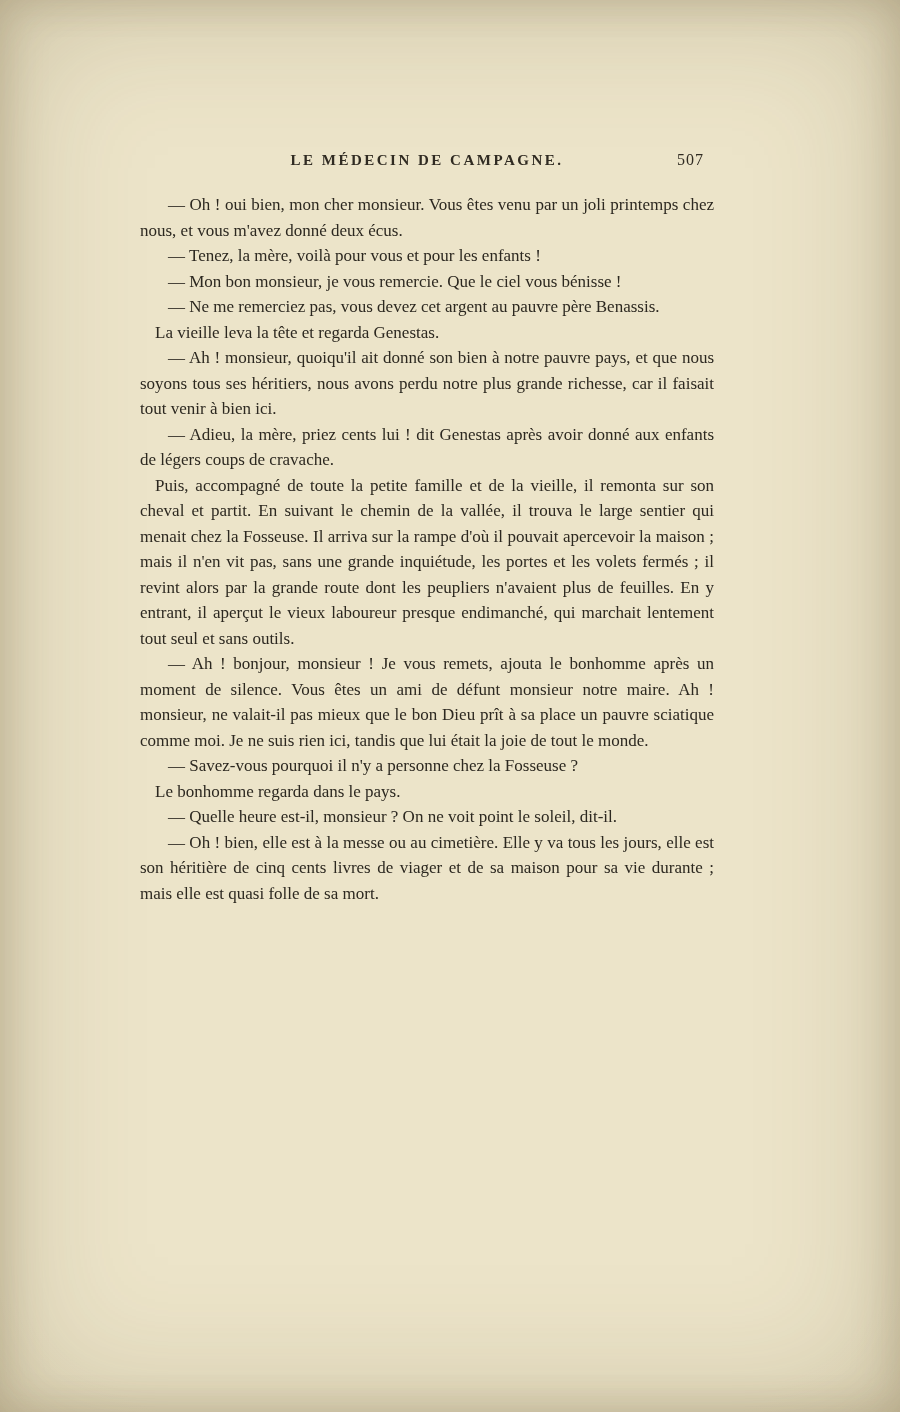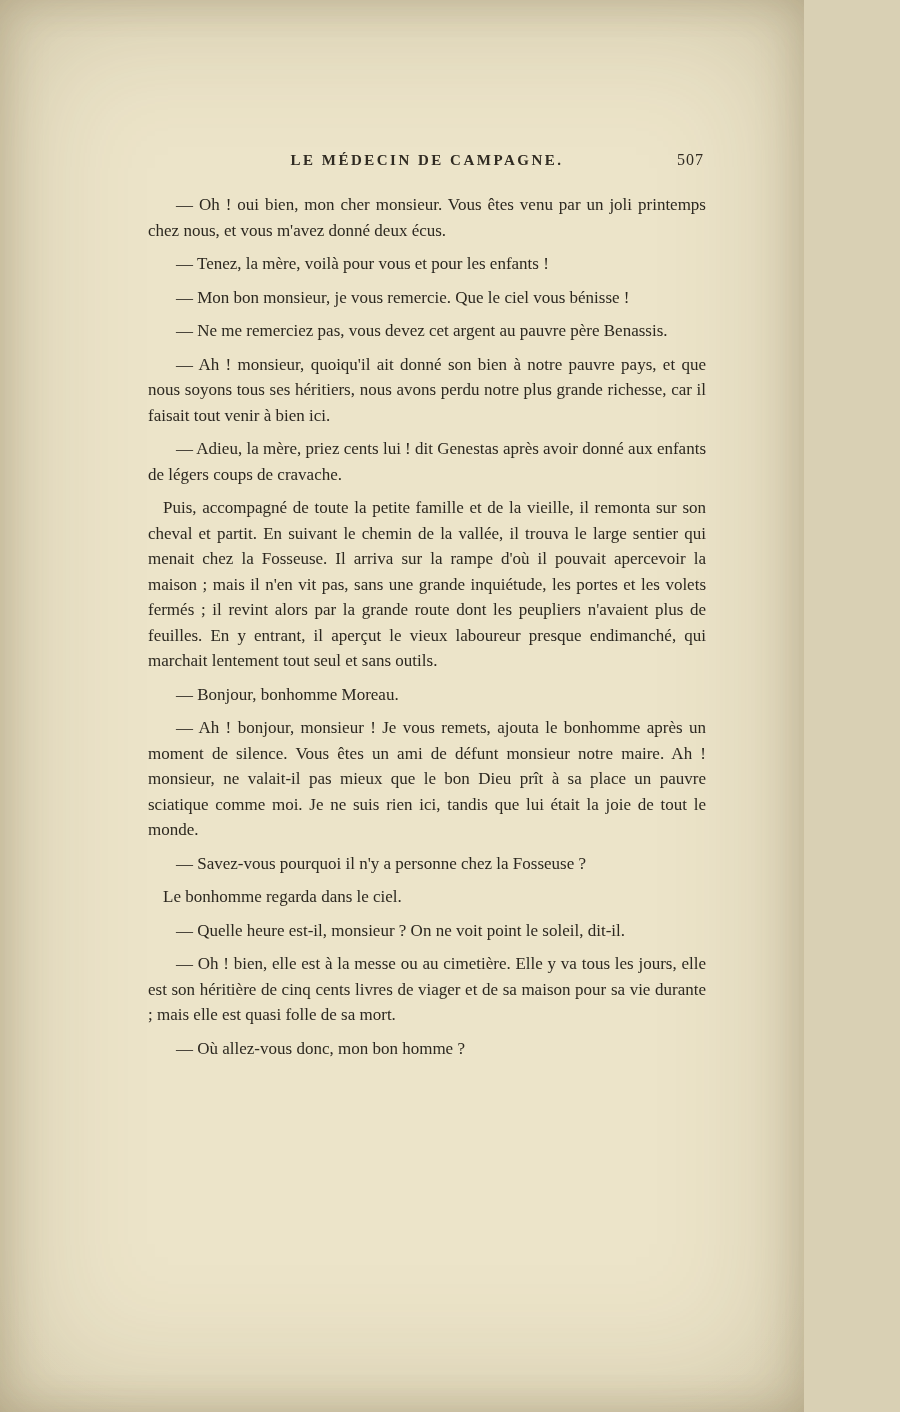--- a/index.html
+++ b/index.html
@@ -8,21 +8,21 @@
   }
   body {
     width: 900px;
     height: 1412px;
     background: #d9d0b4;
     font-family: "Liberation Serif", "DejaVu Serif", serif;
     overflow: hidden;
   }
   .scan {
     position: relative;
-    width: 804px;
+    width: 900px;
     height: 1412px;
     background:
       radial-gradient(ellipse 140% 110% at 50% 45%, #ece4c9 55%, #e3d9ba 82%, #d3c7a4 100%);
     box-shadow: inset 0 0 140px rgba(105, 88, 50, 0.28),
                 inset 12px 0 40px rgba(105, 88, 50, 0.14),
                 inset -12px 0 40px rgba(105, 88, 50, 0.14);
   }
   .page-inner {
     position: absolute;
     left: 140px;
@@ -51,21 +51,21 @@
     letter-spacing: 1px;
     color: #302b22;
   }
   .text-block {
     color: #2c2820;
     font-size: 17px;
     line-height: 25.5px;
     text-align: justify;
   }
   .text-block p {
-    margin: 8px;
+    margin: 0;
   }
   .text-block p.dialogue {
     text-indent: 28px;
   }
   .text-block p.narrative {
     text-indent: 15px;
   }
 </style>
 </head>
 <body>
@@ -74,25 +74,24 @@
   <div class="page-inner">
     <div class="header">
       <span class="running-title">LE MÉDECIN DE CAMPAGNE.</span>
       <span class="page-number">507</span>
     </div>
     <div class="text-block" id="paragraphs">
         <p class="dialogue">— Oh ! oui bien, mon cher monsieur. Vous êtes venu par un joli printemps chez nous, et vous m'avez donné deux écus.</p>
         <p class="dialogue">— Tenez, la mère, voilà pour vous et pour les enfants !</p>
         <p class="dialogue">— Mon bon monsieur, je vous remercie. Que le ciel vous bénisse !</p>
         <p class="dialogue">— Ne me remerciez pas, vous devez cet argent au pauvre père Benassis.</p>
+        <p class="narrative">La vieille leva la tête et regarda Genestas.</p>
         <p class="dialogue">— Ah ! monsieur, quoiqu'il ait donné son bien à notre pauvre pays, et que nous soyons tous ses héritiers, nous avons perdu notre plus grande richesse, car il faisait tout venir à bien ici.</p>
         <p class="dialogue">— Adieu, la mère, priez cents lui ! dit Genestas après avoir donné aux enfants de légers coups de cravache.</p>
         <p class="narrative">Puis, accompagné de toute la petite famille et de la vieille, il remonta sur son cheval et partit. En suivant le chemin de la vallée, il trouva le large sentier qui menait chez la Fosseuse. Il arriva sur la rampe d'où il pouvait apercevoir la maison ; mais il n'en vit pas, sans une grande inquiétude, les portes et les volets fermés ; il revint alors par la grande route dont les peupliers n'avaient plus de feuilles. En y entrant, il aperçut le vieux laboureur presque endimanché, qui marchait lentement tout seul et sans outils.</p>
-        <p class="dialogue">— Bonjour, bonhomme Moreau.</p>
         <p class="dialogue">— Ah ! bonjour, monsieur ! Je vous remets, ajouta le bonhomme après un moment de silence. Vous êtes un ami de défunt monsieur notre maire. Ah ! monsieur, ne valait-il pas mieux que le bon Dieu prît à sa place un pauvre sciatique comme moi. Je ne suis rien ici, tandis que lui était la joie de tout le monde.</p>
         <p class="dialogue">— Savez-vous pourquoi il n'y a personne chez la Fosseuse ?</p>
-        <p class="narrative">Le bonhomme regarda dans le ciel.</p>
+        <p class="narrative">Le bonhomme regarda dans le pays.</p>
         <p class="dialogue">— Quelle heure est-il, monsieur ? On ne voit point le soleil, dit-il.</p>
         <p class="dialogue">— Oh ! bien, elle est à la messe ou au cimetière. Elle y va tous les jours, elle est son héritière de cinq cents livres de viager et de sa maison pour sa vie durante ; mais elle est quasi folle de sa mort.</p>
-        <p class="dialogue">— Où allez-vous donc, mon bon homme ?</p>
       </div>
   </div>
 </div>
 
 </body></html>

